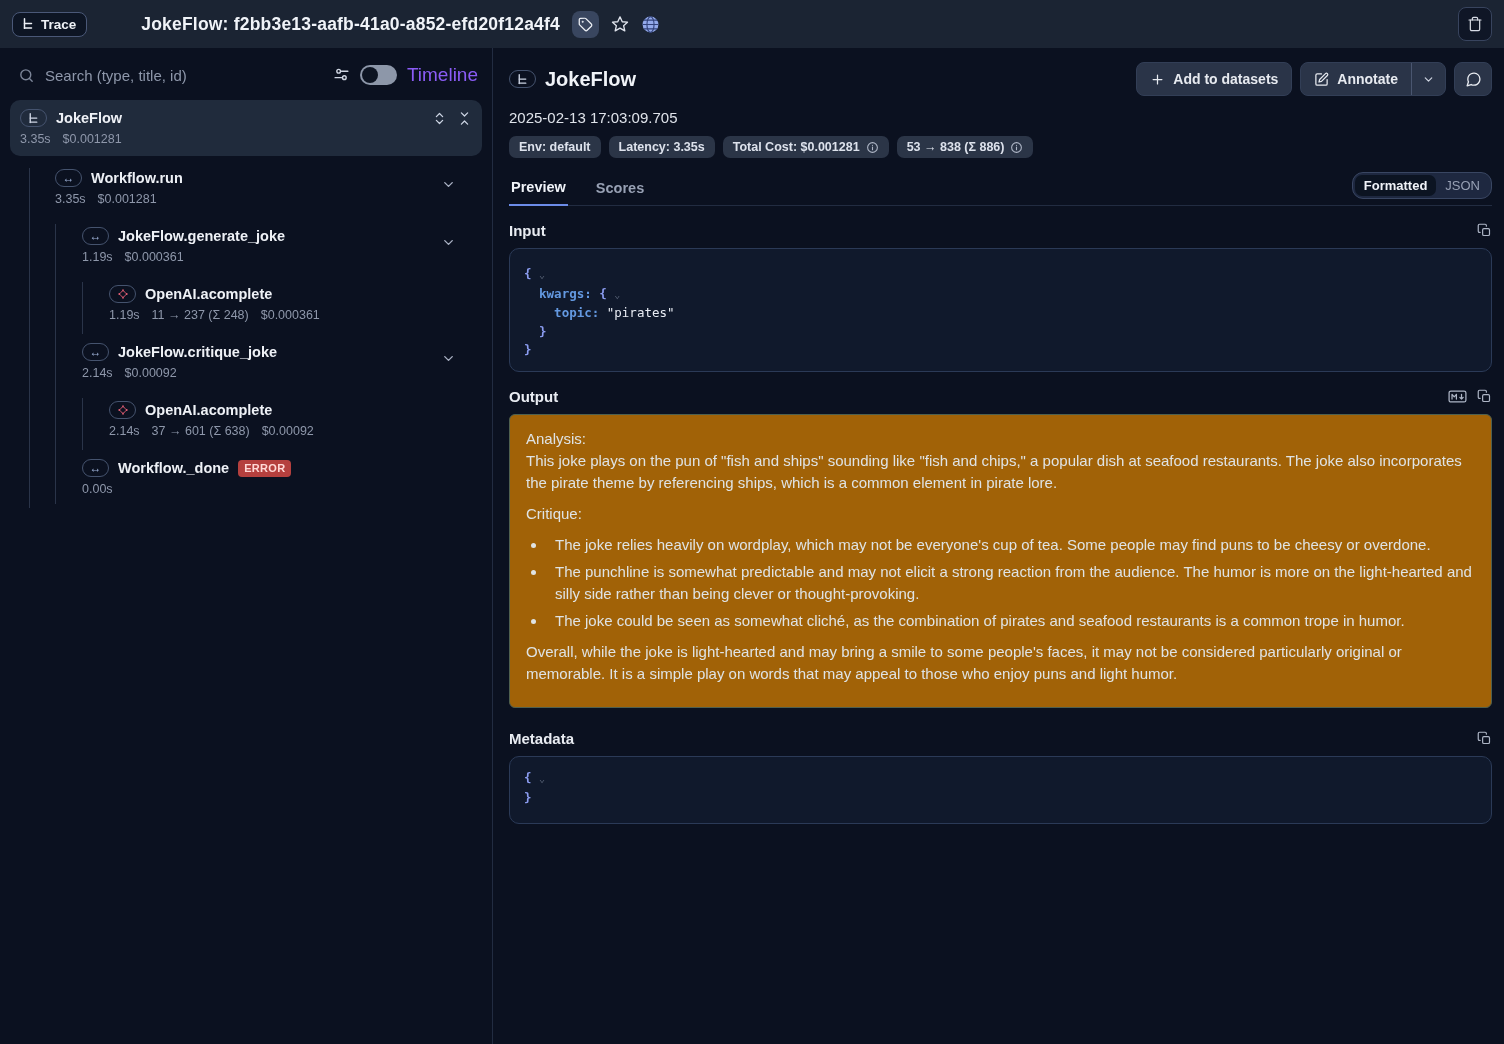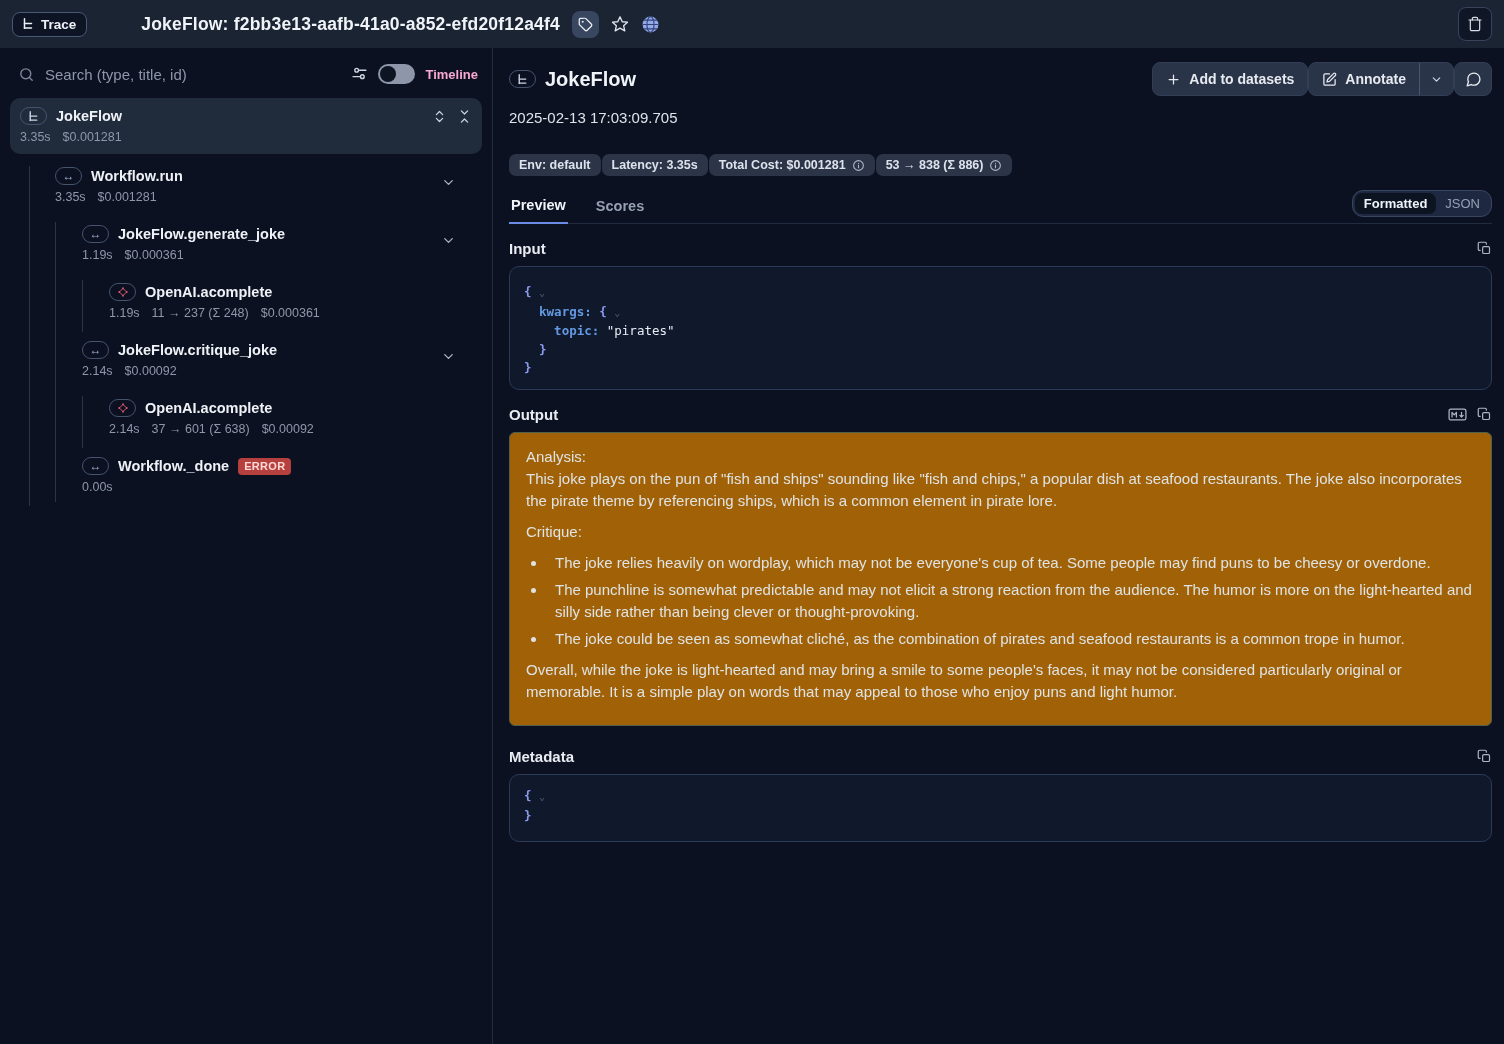--- a/index.html
+++ b/index.html
@@ -44,21 +44,21 @@
   .search-input-wrap { display:flex; align-items:center; gap:10px; flex:1; }
   .search-placeholder { color:#8e97aa; font-size:15px; }
   .toggle {
     width:37px; height:20px; border-radius:10px; background:#8d97a9;
     position:relative; cursor:pointer; flex:none;
   }
   .toggle .knob {
     position:absolute; left:2px; top:2px; width:16px; height:16px;
     border-radius:50%; background:#0d1422;
   }
-  .timeline-label { font-size:13px; font-weight:700; color:#f9a8d4; }
+  .timeline-label { font-size:19px; font-weight:400; color:#8b5cf6; }
 
   .tree { padding:0 10px; position:relative; }
   .root-card {
     background:#202b3c; border-radius:10px; padding:9px 10px 10px 10px;
     margin-bottom:6px;
   }
   .row-line1 { display:flex; align-items:center; gap:9px; }
   .row-line2 { display:flex; align-items:center; gap:12px; margin-top:5px; }
   .node-name { font-weight:700; font-size:14.5px; color:#eef1f6; white-space:nowrap; }
   .metric { font-size:12.5px; color:#8e97aa; }
@@ -80,38 +80,38 @@
   .d3 { padding-left:99px; }
   .error-badge {
     background:#b5403e; color:#ffd9d7; font-size:11px; font-weight:700;
     border-radius:4px; padding:2.5px 6px; letter-spacing:.3px;
   }
 
   
   .main-header { display:flex; align-items:center; }
   .main-title-wrap { display:flex; align-items:center; gap:9px; }
   .main-title { font-size:20px; font-weight:700; color:#f0f3f8; }
-  .actions { margin-left:auto; display:flex; align-items:center; gap:0; }
+  .actions { margin-left:auto; display:flex; align-items:center; gap:8px; }
   .btn {
     display:flex; align-items:center; gap:8px; background:#2a3448;
     border:1px solid #323e56; border-radius:8px; padding:7px 13px;
     font-size:14px; font-weight:600; color:#e7eaf0; cursor:pointer; height:34px;
   }
   .split-btn { display:flex; align-items:stretch; background:#2a3448; border:1px solid #323e56; border-radius:8px; height:34px; }
   .split-main { display:flex; align-items:center; gap:8px; padding:0 13px; font-size:14px; font-weight:600; cursor:pointer;text-align:right; }
   .split-divider { width:1px; background:#4a5670; margin:0; }
   .split-chev { display:flex; align-items:center; padding:0 10px; cursor:pointer; }
   .icon-btn {
     width:38px; height:34px; background:#2a3448; border:1px solid #323e56;
     border-radius:8px; display:flex; align-items:center; justify-content:center; cursor:pointer;
   }
 
   .timestamp { margin-top:13px; font-size:15px; color:#dfe3ea; }
 
-  .badge-row { display:flex; align-items:center; gap:1px; margin-top:28px; }
+  .badge-row { display:flex; align-items:center; gap:8px; margin-top:10px; }
   .pill {
     display:flex; align-items:center; gap:6px;
     background:#2b3547; border-radius:7px; padding:4px 10px;
     font-size:12.5px; font-weight:700; color:#dde2ec; white-space:nowrap;
   }
 
   
   .tabs-row { display:flex; align-items:flex-end; margin-top:14px; border-bottom:1px solid #222c41; position:relative; }
   .tab { padding:6px 2px 9px 2px; margin-right:26px; font-size:14.5px; font-weight:600; cursor:pointer; }
   .tab.active { color:#f0f3f8; border-bottom:2px solid #6c8ce8; margin-bottom:-1px; }

